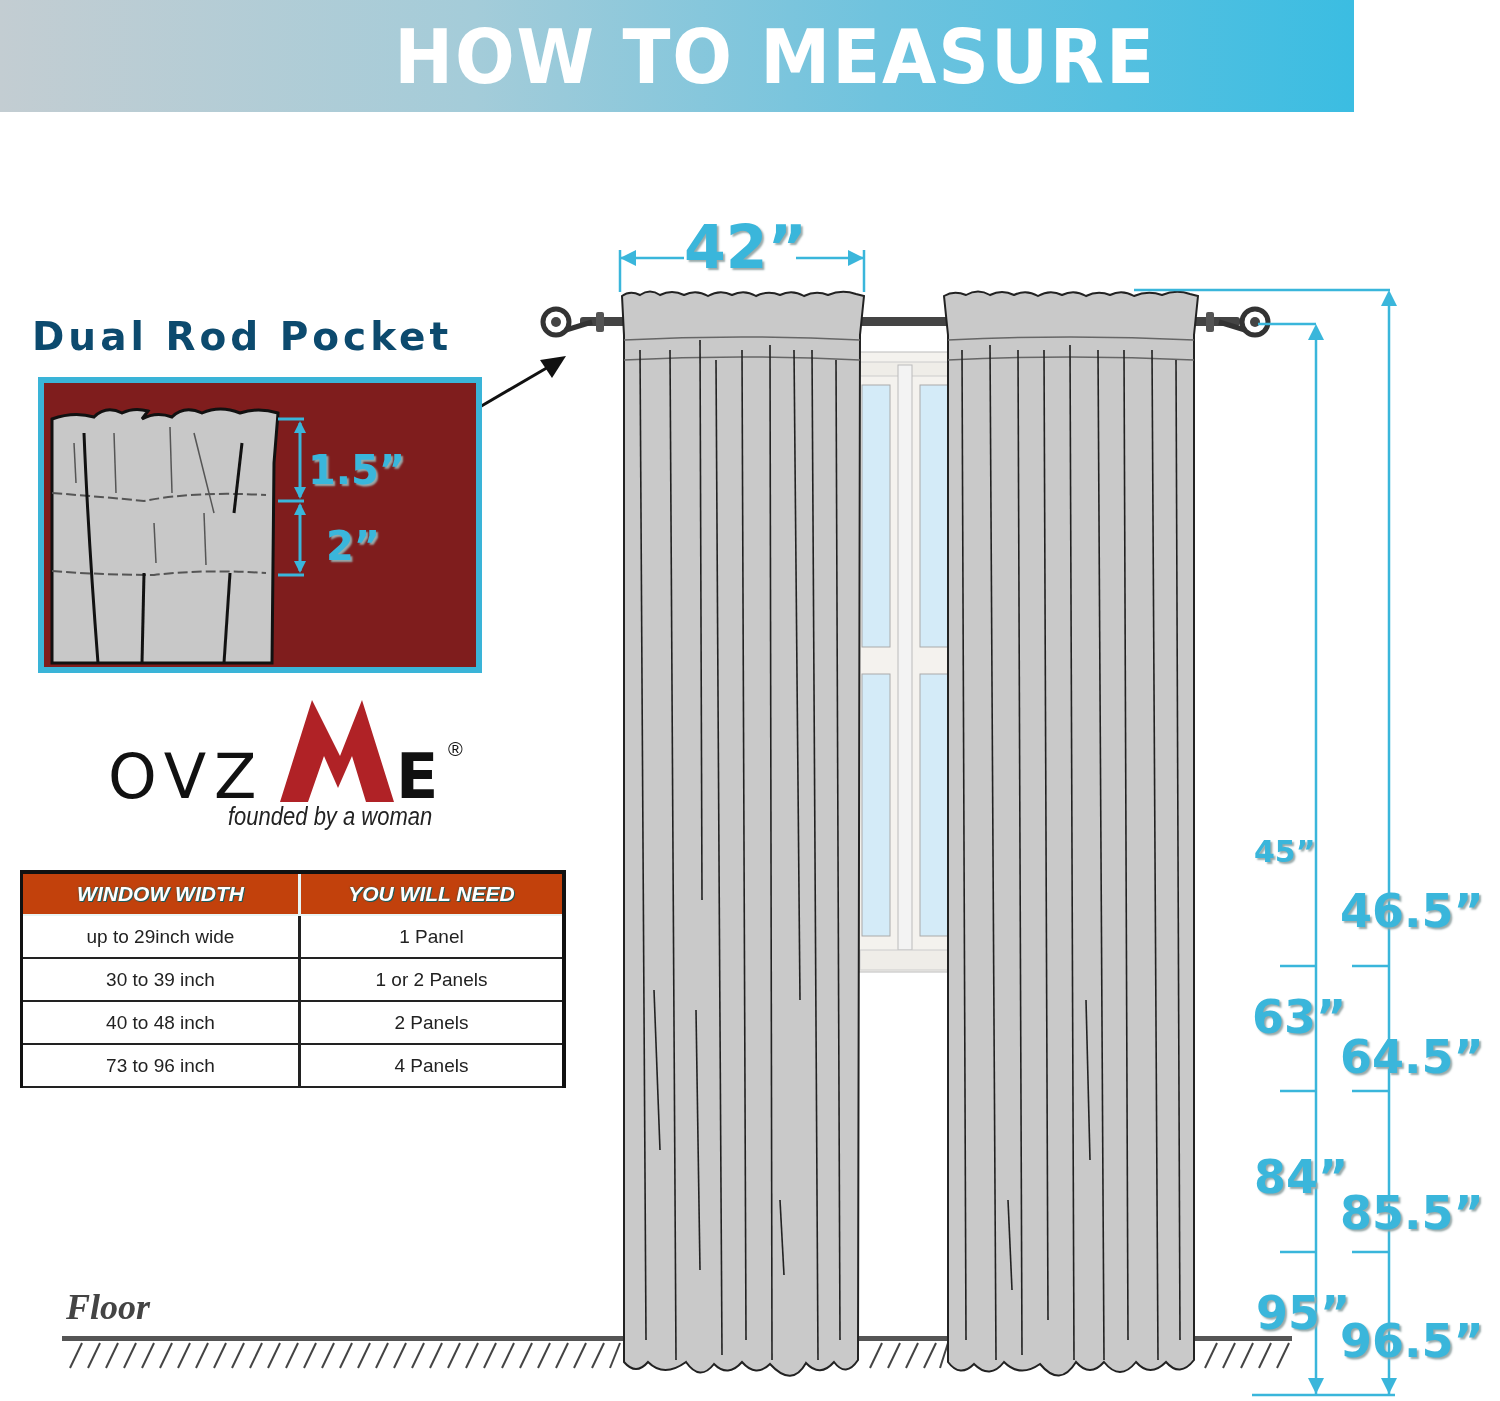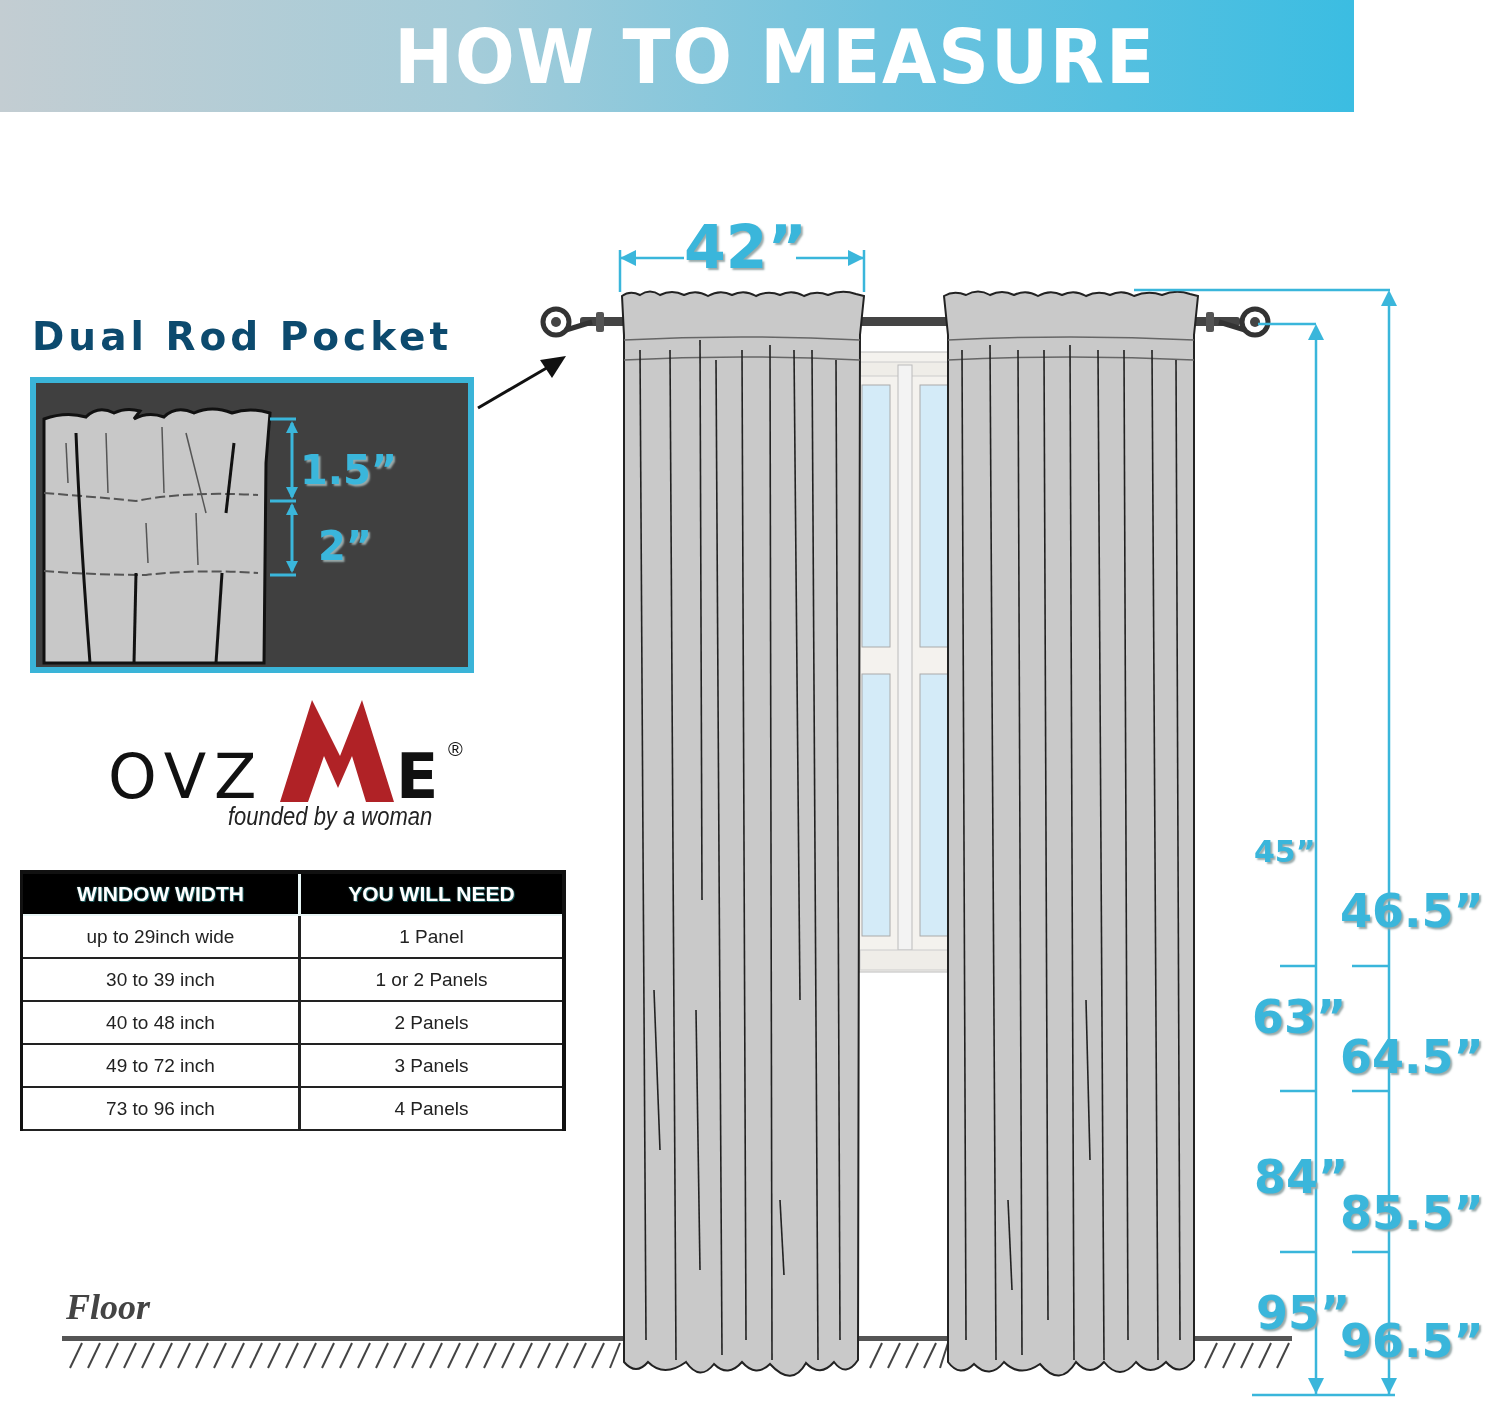--- a/index.html
+++ b/index.html
@@ -1,28 +1,28 @@
 <!DOCTYPE html>
 <html><head>
 <meta charset="utf-8">
 <style>
   html, body { margin: 0; padding: 0; }
   body { width: 1500px; height: 1401px; position: relative; background: #ffffff; overflow: hidden; font-family: "Liberation Sans", sans-serif; }
   .banner { position: absolute; left: 0; top: 0; width: 1354px; height: 112px; background: linear-gradient(90deg, #c3cdd2 0%, #a4ccd9 35%, #6fc3de 65%, #3bbde2 100%); }
   .banner-title { position: absolute; left: 0; top: 14px; width: 1550px; text-align: center; color: #ffffff; font-family: "DejaVu Sans", sans-serif; font-weight: bold; font-size: 74px; letter-spacing: 2px; transform: scaleX(0.95); transform-origin: 775px 0; }
   .drp-title { position: absolute; left: 32px; top: 314px; font-family: "DejaVu Sans", sans-serif; font-weight: bold; font-size: 39px; letter-spacing: 4px; color: #0c4a6e; }
-  .inset { position: absolute; left: 30px; top: 377px; width: 432px; height: 284px; border: 6px solid #3ab4d8; background: #404040; box-sizing: content-box; overflow: hidden; }
+  .inset { position: absolute; left: 38px; top: 377px; width: 432px; height: 284px; border: 6px solid #3ab4d8; background: #7f1d1d; box-sizing: content-box; overflow: hidden; }
   .logo { position: absolute; left: 108px; top: 696px; width: 370px; height: 140px; }
   .logo-letters { position: absolute; left: 0; top: 44px; font-family: "DejaVu Sans", sans-serif; font-weight: normal; font-size: 62px; color: #111; letter-spacing: 8px; }
   .logo-e { position: absolute; left: 288px; top: 44px; font-family: "DejaVu Sans", sans-serif; font-weight: bold; font-size: 62px; color: #111; }
   .logo-reg { position: absolute; left: 340px; top: 42px; font-size: 20px; color: #111; }
   .logo-tag { position: absolute; left: 120px; top: 106px; font-style: italic; font-size: 25px; color: #222; transform: scaleX(0.88); transform-origin: 0 0; white-space: nowrap; }
   .table { position: absolute; left: 20px; top: 870px; width: 546px; border-left: 3px solid #111; border-right: 4px solid #111; border-top: 4px solid #111; box-sizing: border-box; }
   .t-row { display: flex; height: 41px; border-bottom: 2px solid #222; }
-  .t-row.head { height: 40px; background: #000000; border-bottom: 2px solid #e8f5f5; }
+  .t-row.head { height: 40px; background: #c2410c; border-bottom: 2px solid #e8f5f5; font-style: italic; }
   .t-cell { flex: 0 0 278px; display: flex; align-items: center; justify-content: center; font-size: 19px; color: #222; border-right: 3px solid #222; box-sizing: border-box; }
   .t-cell:last-child { flex: 1; border-right: none; }
   .head .t-cell { color: #fff; font-weight: bold; font-size: 21px; text-shadow: 0 0 2px #1a5b5d, 1px 1px 0 #1a5b5d; border-right-color: #e8f5f5; }
   .floor-label { position: absolute; left: 66px; top: 1286px; font-family: "Liberation Serif", serif; font-style: italic; font-weight: bold; font-size: 36px; color: #444; }
   .dim { position: absolute; color: #3ab6db; font-family: "DejaVu Sans", sans-serif; font-weight: bold; text-shadow: 2px 2px 2px #9aa; -webkit-text-stroke: 0; white-space: nowrap; }
   svg { position: absolute; left: 0; top: 0; }
 </style>
 </head>
 <body>
 
@@ -243,20 +243,16 @@
   </div>
   <div class="t-row">
     <div class="t-cell">30 to 39 inch</div>
     <div class="t-cell">1 or 2 Panels</div>
   </div>
   <div class="t-row">
     <div class="t-cell">40 to 48 inch</div>
     <div class="t-cell">2 Panels</div>
   </div>
   <div class="t-row">
-    <div class="t-cell">49 to 72 inch</div>
-    <div class="t-cell">3 Panels</div>
-  </div>
-  <div class="t-row">
     <div class="t-cell">73 to 96 inch</div>
     <div class="t-cell">4 Panels</div>
   </div>
 </div>
 
 </body></html>

